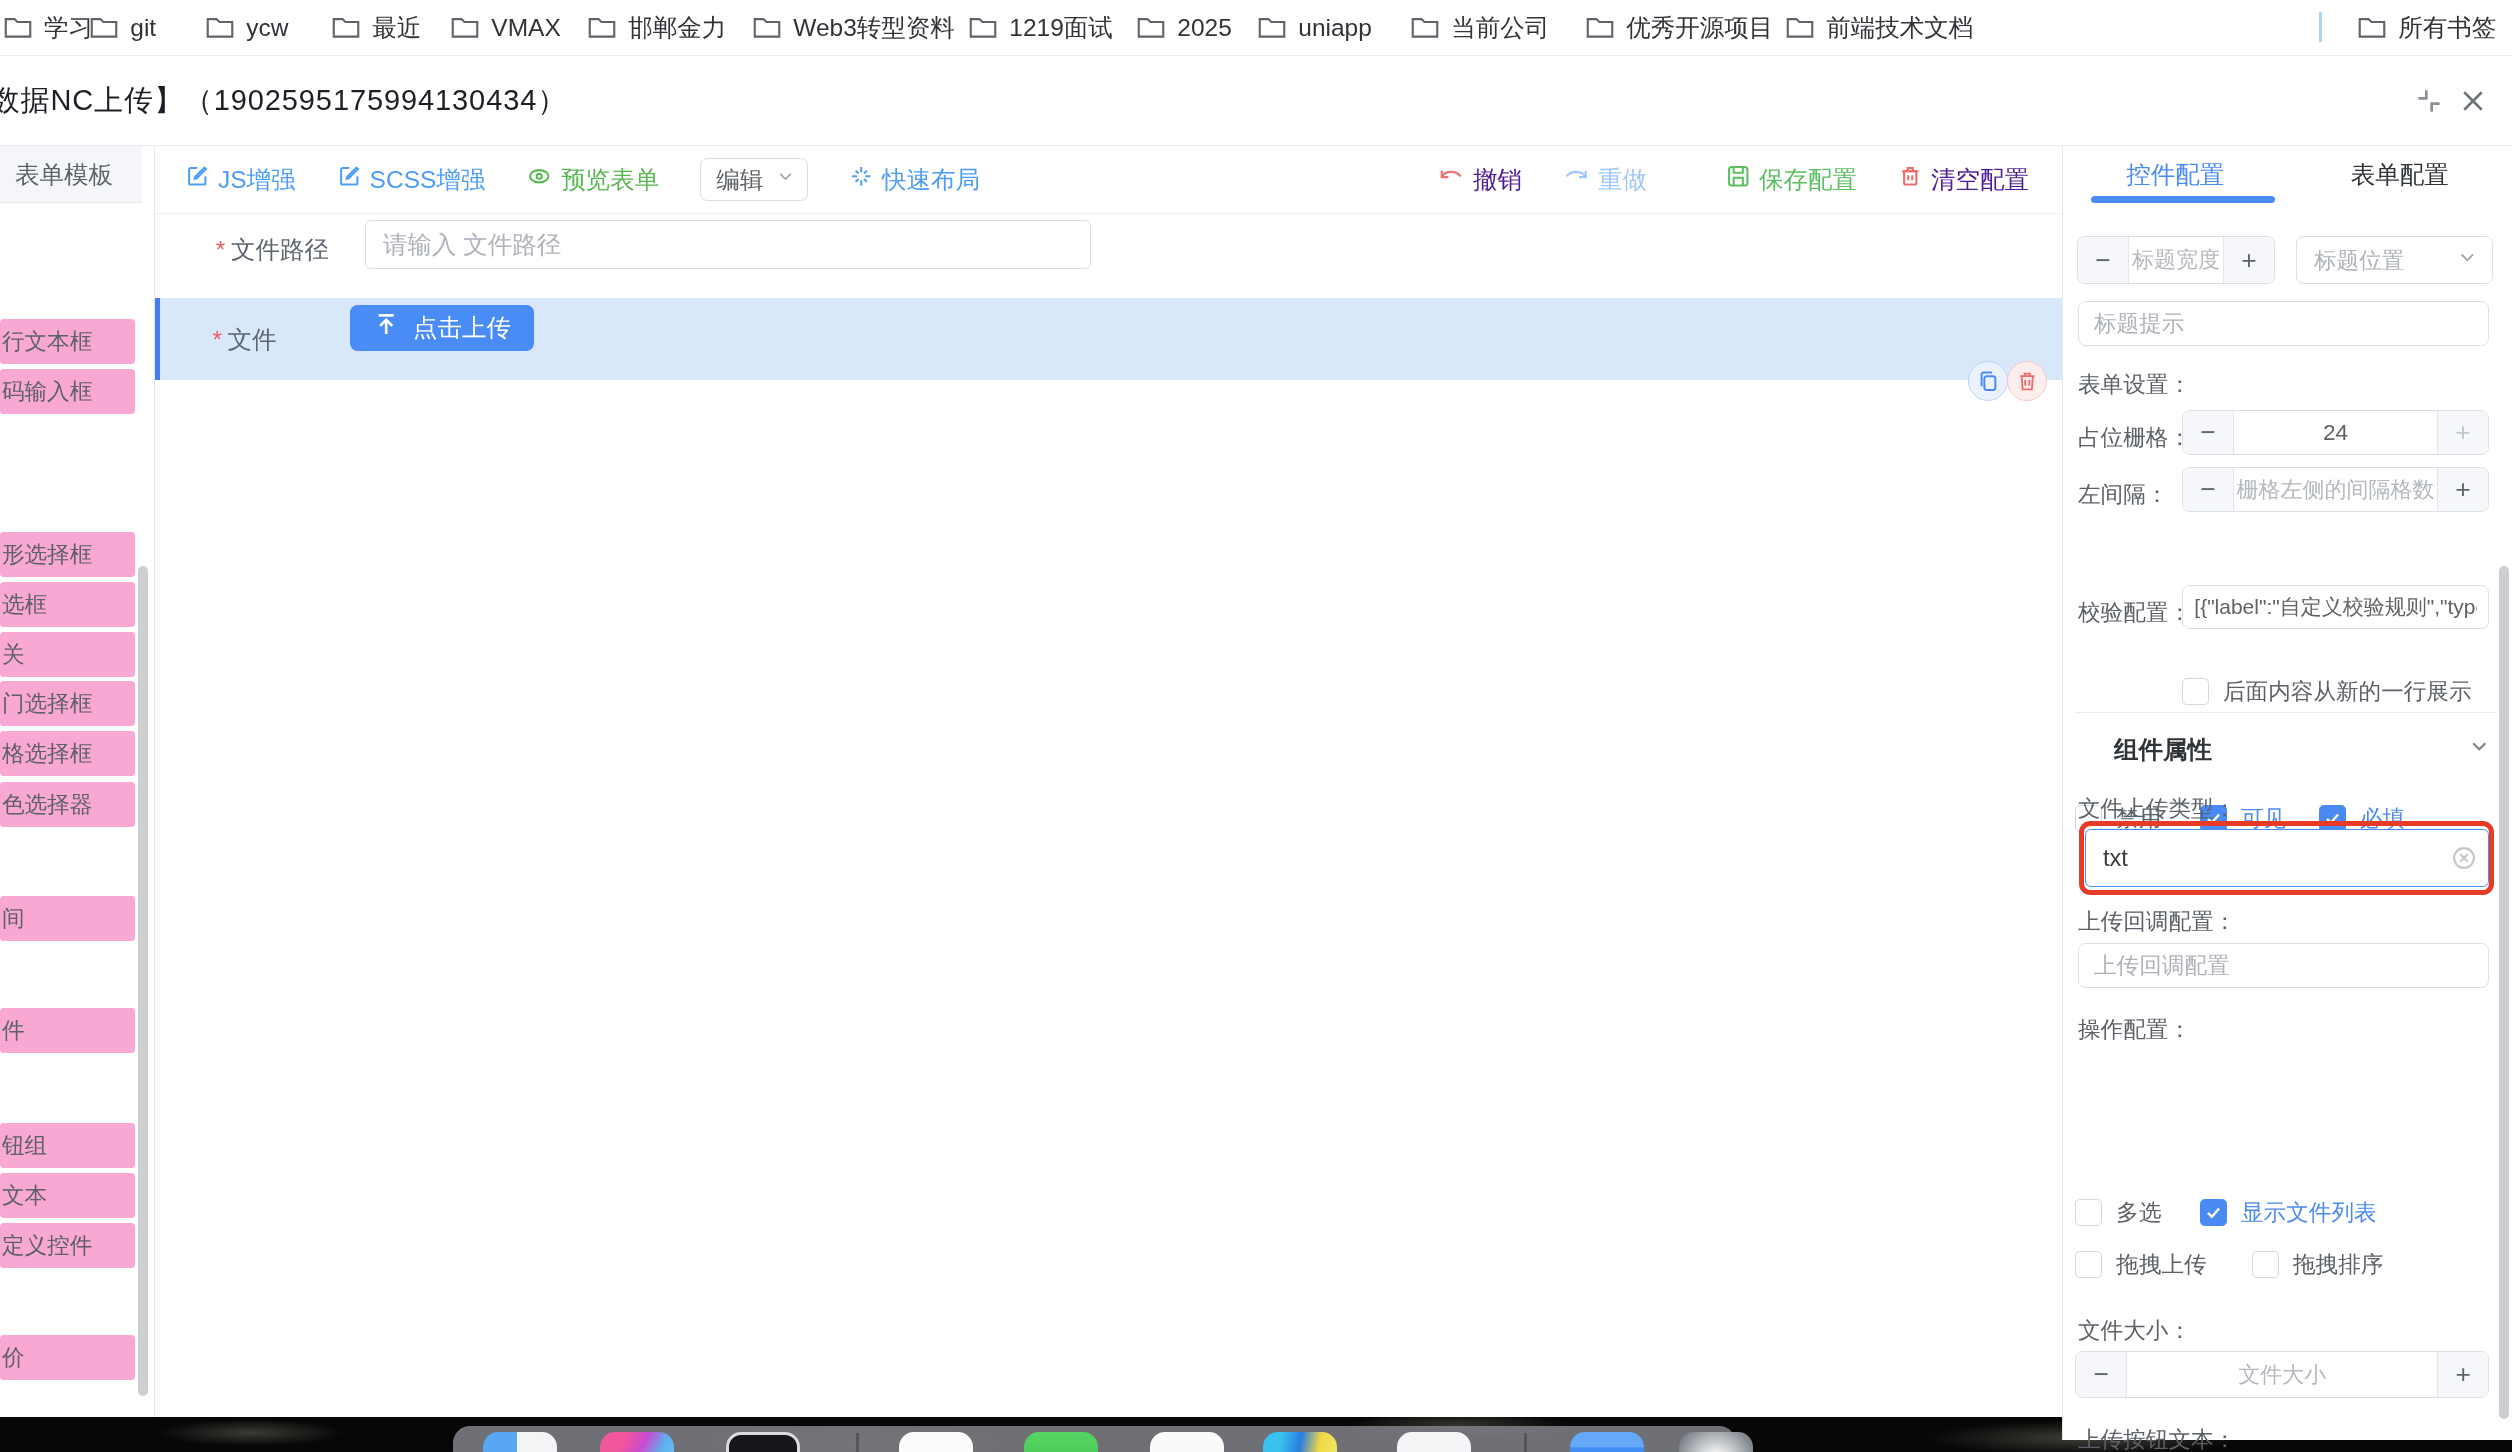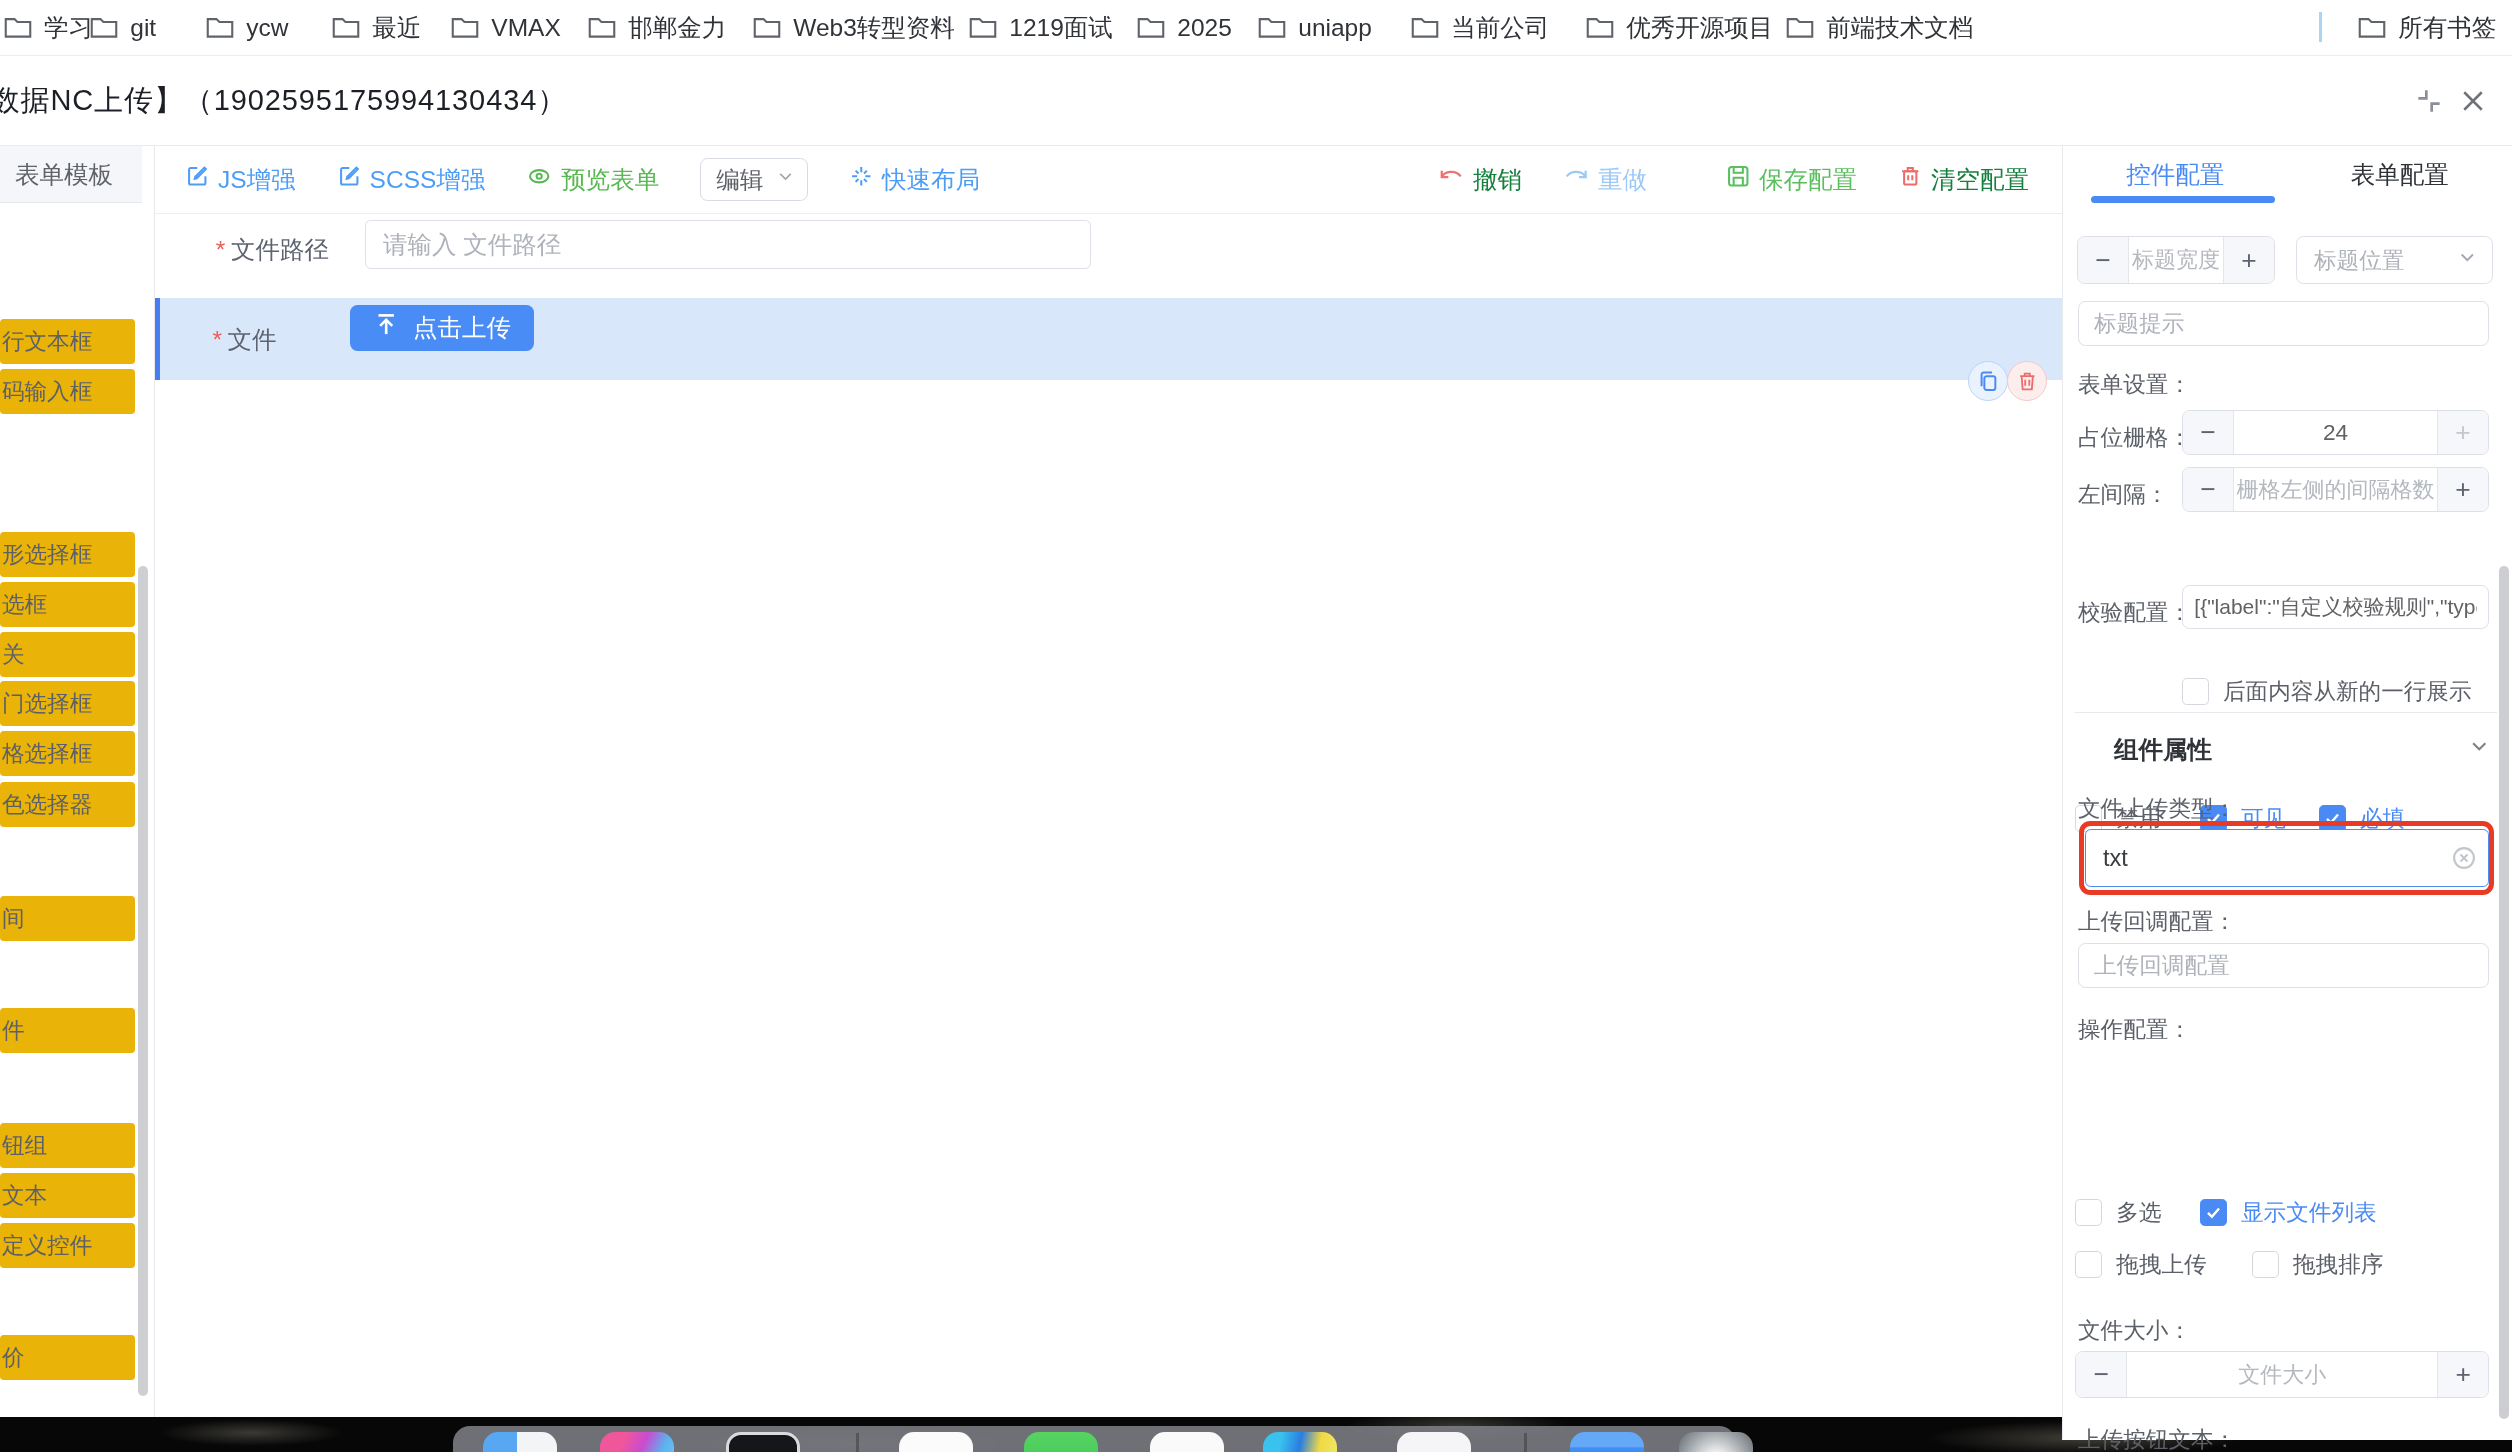--- a/index.html
+++ b/index.html
@@ -20,33 +20,33 @@
   .modal-title { position:absolute; left:-9.4px; top:50%; transform:translateY(-50%);
                  font-size:29px; color:#1c2026; font-weight:500; letter-spacing:0.9px; white-space:nowrap; }
   .hdr-btn { position:absolute; top:26.4px; width:38px; height:38px; display:flex; align-items:center;
              justify-content:center; cursor:pointer; }
 
   
   .sidebar { position:absolute; left:0; top:146px; width:154px; height:1271px; background:#fff; z-index:3; }
   .sidebar-header { position:absolute; left:0; top:0; width:142px; height:57px; background:#f4f6f9;
                     border-bottom:0.9px solid #e4e7ec; display:flex; align-items:center; padding-left:15px;
                     font-size:24.5px; color:#5f6368; }
-  .side-item { position:absolute; left:0; width:135px; height:45px; background:#eab308; border-radius:3.8px;
+  .side-item { position:absolute; left:0; width:135px; height:45px; background:#f9a8d4; border-radius:3.8px;
                color:#5d6166; font-size:22.6px; display:flex; align-items:center; padding-left:1.9px;
                cursor:grab; white-space:nowrap; overflow:hidden; }
   .side-scrollbar { position:absolute; left:138px; top:420px; width:10.4px; height:830px;
                     background:#cdcfd3; border-radius:5.7px; }
 
   
   .main { position:absolute; left:154px; top:146px; width:1909px; height:1271px; background:#fff;
           border-left:0.9px solid #e6e8ec; z-index:2; }
   .toolbar { position:absolute; left:0; top:0; width:100%; height:68px; border-bottom:0.9px solid #eceef1;
              display:flex; align-items:center; padding:0 34px 0 30px; }
   .tool-link { display:flex; align-items:center; gap:8.5px; font-size:24.5px; cursor:pointer; margin-right:41px; white-space:nowrap; }
-  .t-blue { color:#4d9df7; } .t-green { color:#58b952; } .t-red { color:#15803d;justify-content:flex-end; } .t-lblue { color:#9ec9f7; } .t-green2{ color:#5bbf60; }
+  .t-blue { color:#4d9df7; } .t-green { color:#58b952; } .t-red { color:#4c1d95;justify-content:flex-end; } .t-lblue { color:#9ec9f7; } .t-green2{ color:#5bbf60; }
   .edit-select { border:0.9px solid #d7dbe2; border-radius:7.5px; height:43px; padding:0 11.3px 0 15px;
                  display:flex; gap:11.3px; align-items:center; color:#5d6168; font-size:23.6px; cursor:pointer; margin-right:41px; }
   .tb-spacer { flex:1; }
 
   .field-label { font-size:24.5px; color:#5e6370; white-space:nowrap; }
   .req { color:#f05b5b; margin-right:5.7px; font-size:24.5px; }
   .row1-label { position:absolute; left:0; top:87px; width:174px; text-align:right; }
   .row1-input { position:absolute; left:210px; top:74px; width:726px; height:49px; }
   .tinput { border:0.9px solid #dcdfe6; border-radius:5.7px; background:#fff; color:#606266; font-size:24.5px;
             padding:0 17px; width:100%; height:100%; outline:none; font-family:inherit; }

